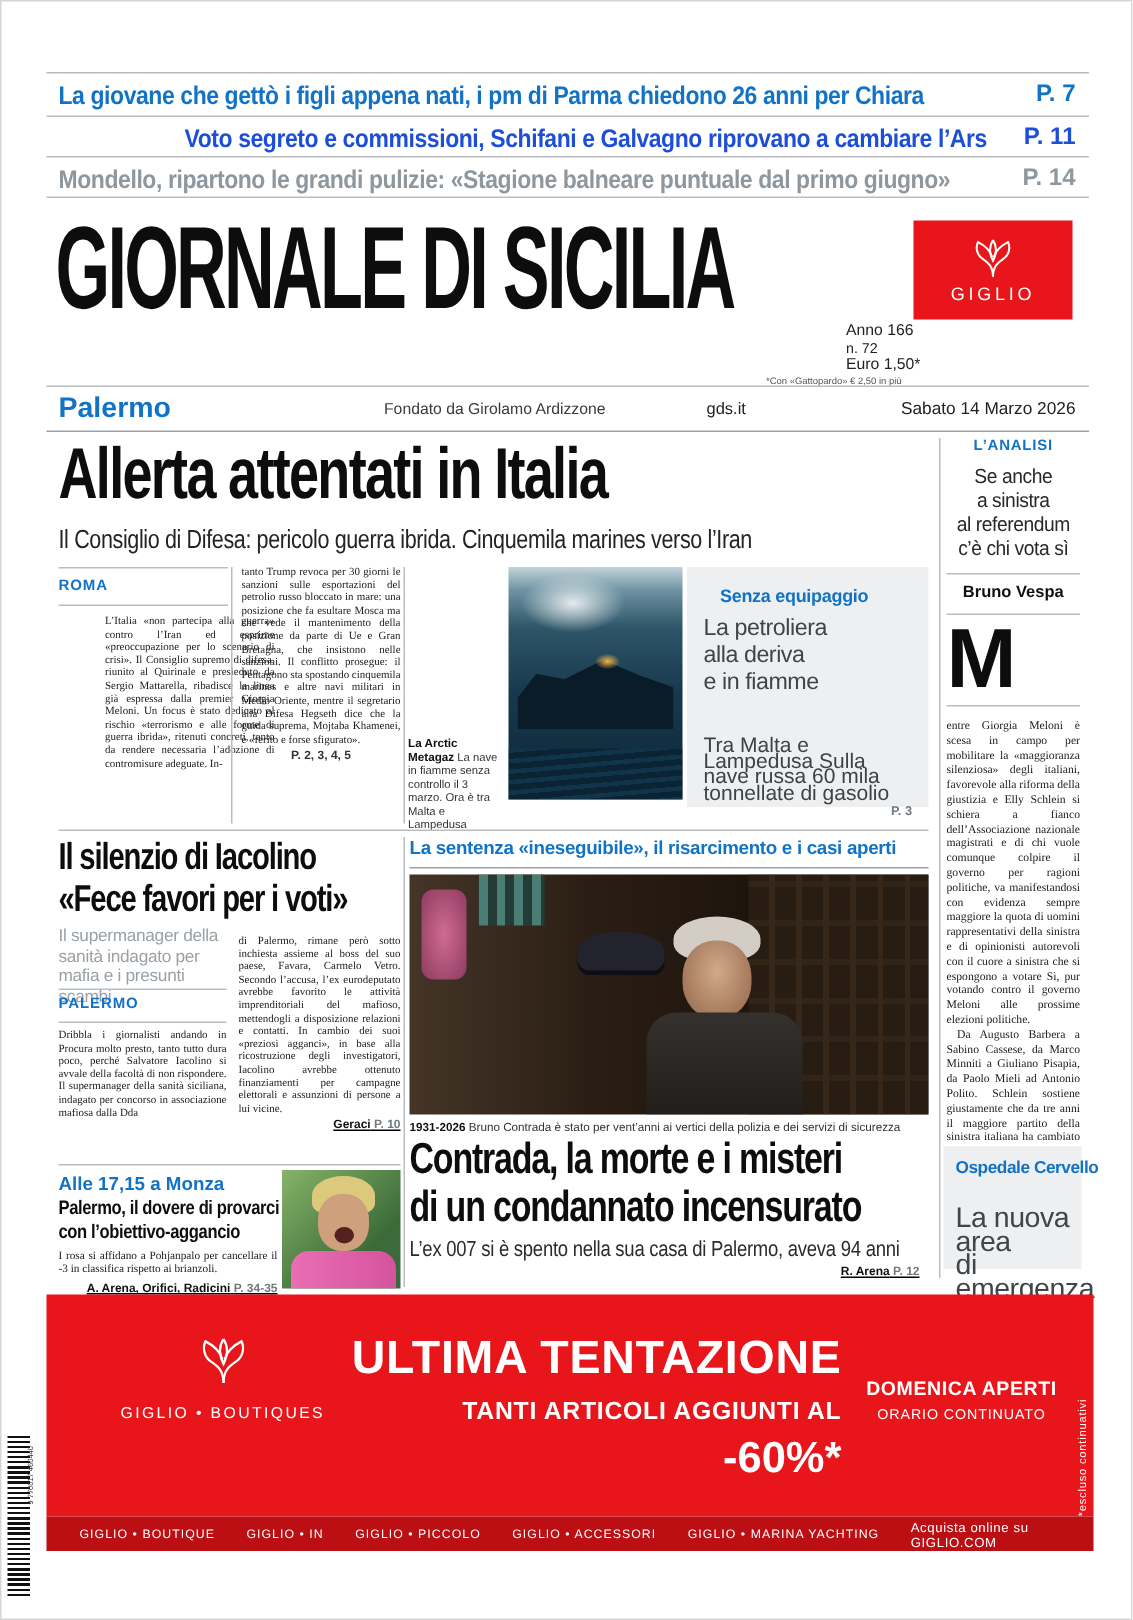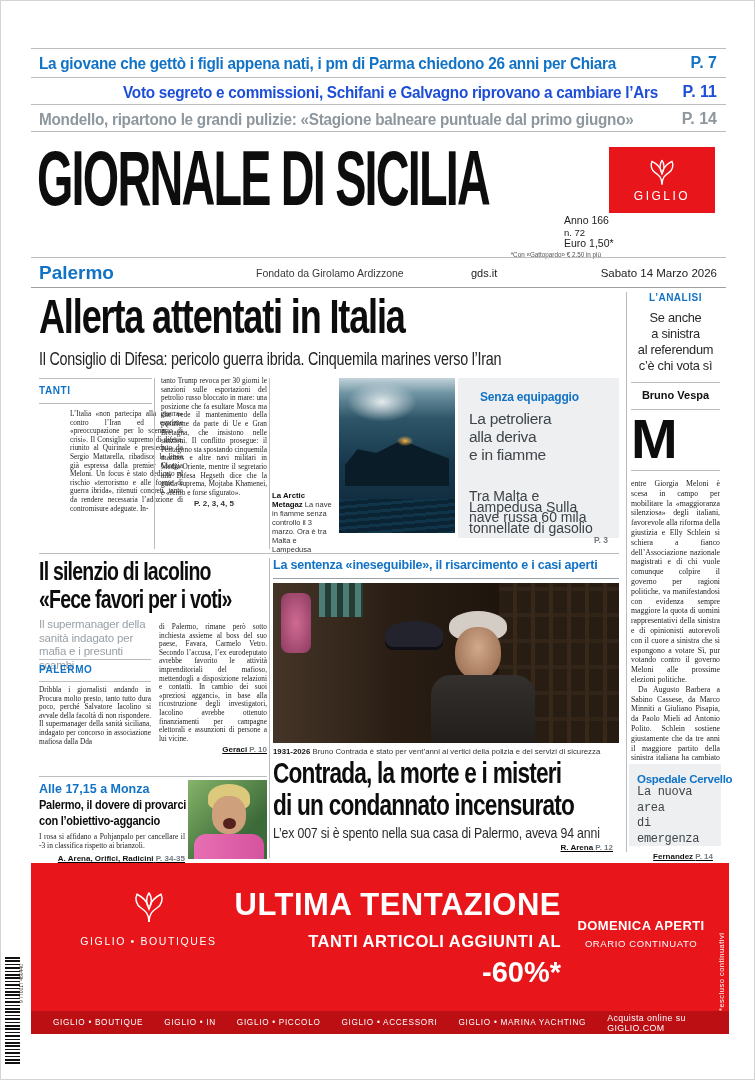--- a/index.html
+++ b/index.html
@@ -139,21 +139,21 @@
       background:linear-gradient(135deg,#86b469,#3c6b3a 70%);}
   #mon-photo .hair{position:absolute;left:20px;top:4px;width:42px;height:26px;border-radius:50% 50% 30% 30%;background:#ddc97c;}
   #mon-photo .face{position:absolute;left:24px;top:16px;width:34px;height:38px;border-radius:45%;background:#cfa07c;}
   #mon-photo .mouth{position:absolute;left:35px;top:38px;width:13px;height:11px;border-radius:50%;background:#55201d;}
   #mon-photo .jersey{position:absolute;left:6px;top:54px;width:70px;height:25px;border-radius:12px 12px 0 0;
       background:linear-gradient(90deg,#e86fb3,#d5539e);}
 
   
   #cervello{position:absolute;left:628px;top:763px;width:92px;height:82px;background:var(--box-bg);padding:9px 8px;}
   #cervello .box-kicker{font-size:11.5px;font-weight:bold;color:var(--blue);letter-spacing:-.3px;white-space:nowrap;}
-  #cervello .box-title{font-size:12px;line-height:15.5px;margin-top:0;font-family:Liberation Mono, monospace;}
+  #cervello .box-title{font-size:19px;line-height:15.5px;margin-top:20px;}
   #cervello .byline{margin-top:5px;}
 
   
   #ad{position:absolute;left:30px;top:862px;width:698px;height:148px;background:var(--red);color:#fff;}
   #ad-brand{position:absolute;left:35px;top:26px;width:165px;text-align:center;}
   #ad-brand .g-label{font-size:10.5px;letter-spacing:1.6px;margin-top:6px;}
   #ad-center{position:absolute;left:200px;top:24px;width:330px;text-align:right;}
   #ad-title{font-size:31px;font-weight:bold;letter-spacing:.5px;}
   #ad-line2{font-size:16.5px;font-weight:bold;letter-spacing:.5px;margin-top:9px;}
   #ad-discount{font-size:29px;font-weight:bold;margin-top:5px;}
@@ -216,21 +216,21 @@
   <div id="folio-city">Palermo</div>
   <div id="folio-founded">Fondato da Girolamo Ardizzone</div>
   <div id="folio-site">gds.it</div>
   <div id="folio-date">Sabato 14 Marzo 2026</div>
   <div class="rule-h" style="left:30px;top:286px;width:695px;background:#9aa0a4"></div>
 
   <div id="lead-headline">Allerta attentati in Italia</div>
   <div id="lead-subhead">Il Consiglio di Difesa: pericolo guerra ibrida. Cinquemila marines verso l’Iran</div>
 
   <div class="rule-h" style="left:38px;top:377px;width:113px"></div>
-  <div class="kicker" style="position:absolute;left:38px;top:384px">TANTI</div>
+  <div class="kicker" style="position:absolute;left:38px;top:384px">ROMA</div>
   <div class="rule-h" style="left:38px;top:402px;width:113px"></div>
   <div id="lead-col1" class="serif">L’Italia «non partecipa alla guerra» contro l’Iran ed esprime «preoccupazione per lo scenario di crisi». Il Consiglio supremo di difesa, riunito al Quirinale e presieduto da Sergio Mattarella, ribadisce la linea già espressa dalla premier Giorgia Meloni. Un focus è stato dedicato al rischio «terrorismo e alle forme di guerra ibrida», ritenuti concreti, tanto da rendere necessaria l’adozione di contromisure adeguate. In-</div>
   <div class="rule-v" style="left:153px;top:377px;height:171px"></div>
   <div id="lead-col2">
     <div class="serif">tanto Trump revoca per 30 giorni le sanzioni sulle esportazioni del petrolio russo bloccato in mare: una posizione che fa esultare Mosca ma che vede il mantenimento della posizione da parte di Ue e Gran Bretagna, che insistono nelle sanzioni. Il conflitto prosegue: il Pentagono sta spostando cinquemila marines e altre navi militari in Medio Oriente, mentre il segretario alla Difesa Hegseth dice che la guida suprema, Mojtaba Khamenei, è «ferito e forse sfigurato».</div>
     <div class="pages-line">P. 2, 3, 4, 5</div>
   </div>
   <div class="rule-v" style="left:268px;top:377px;height:171px"></div>
 
   <div id="ship-photo">

